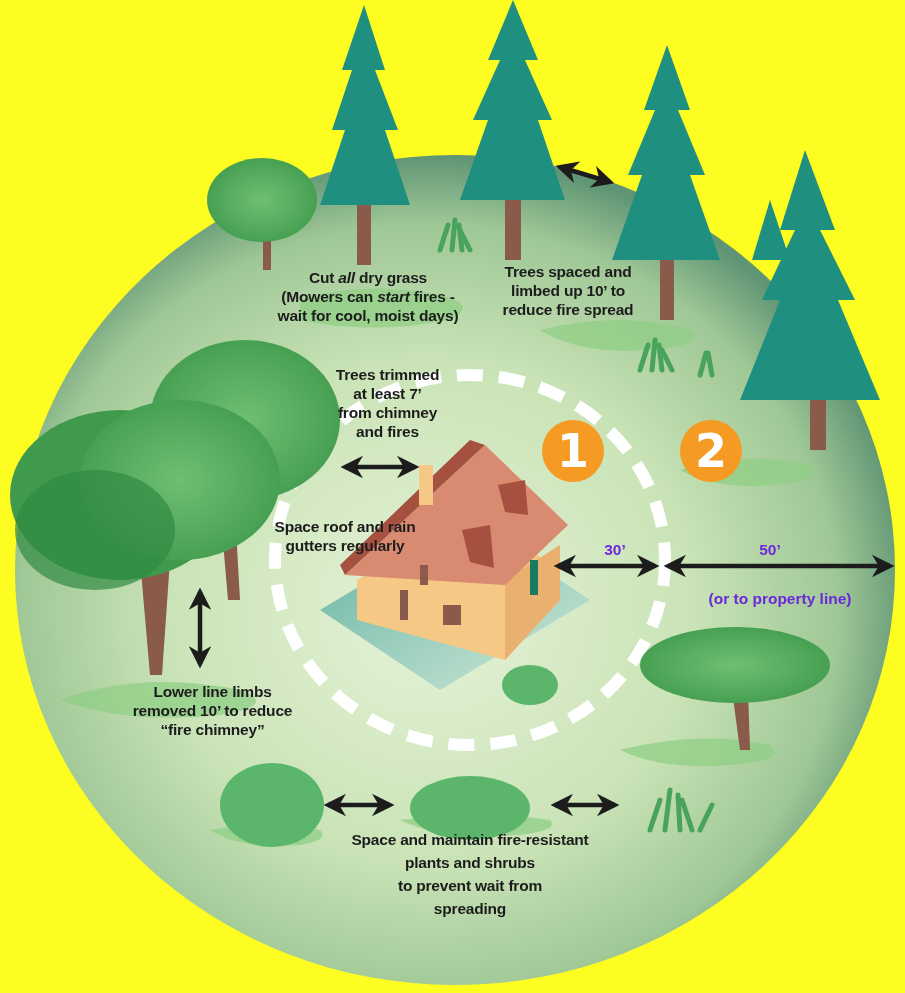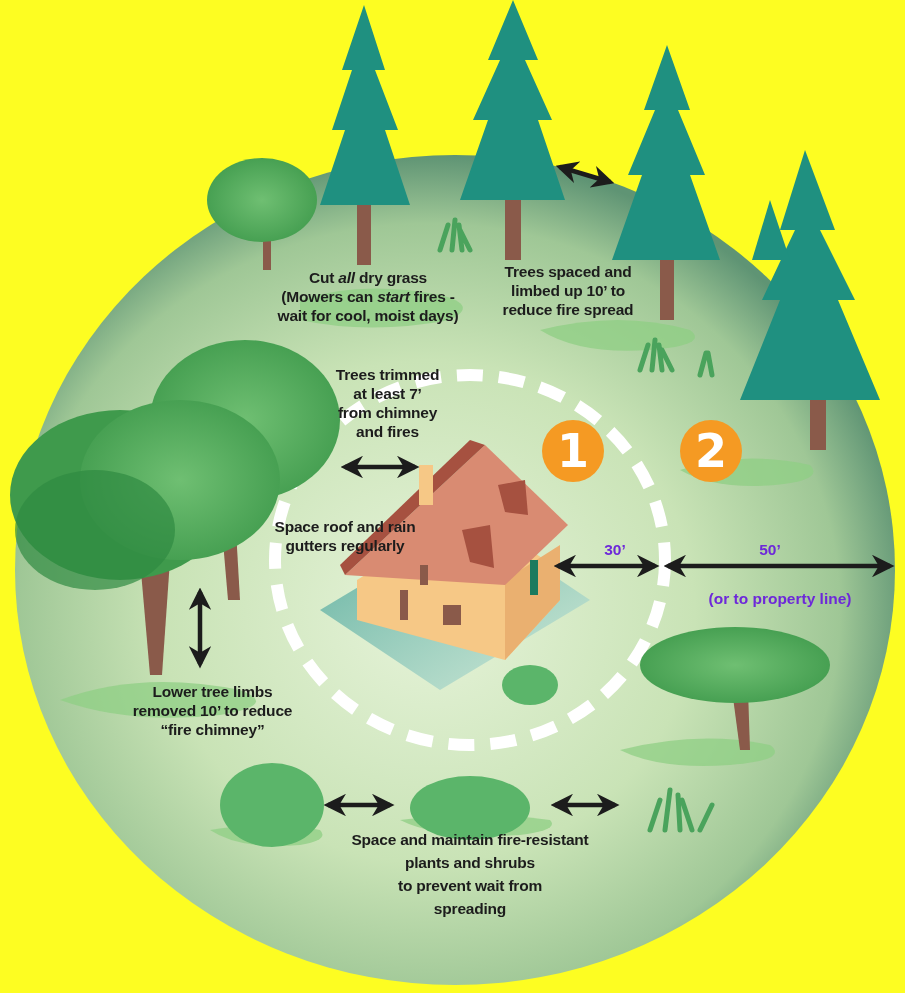--- a/index.html
+++ b/index.html
@@ -194,21 +194,21 @@
     <span class="line">from chimney</span>
     <span class="line">and fires</span>
   </div>
 
   <div class="label" style="left:250px; top:517px; width:190px;">
     <span class="line">Space roof and rain</span>
     <span class="line">gutters regularly</span>
   </div>
 
   <div class="label" style="left:105px; top:682px; width:215px;">
-    <span class="line">Lower tree limbs</span>
+    <span class="line">Lower line limbs</span>
     <span class="line">removed 10’ to reduce</span>
     <span class="line">“fire chimney”</span>
   </div>
 
   <div class="label" style="left:300px; top:828px; width:340px; line-height:23px;">
     <span class="line">Space and maintain fire-resistant</span>
     <span class="line">plants and shrubs</span>
     <span class="line">to prevent wait from</span>
     <span class="line">spreading</span>
   </div>

